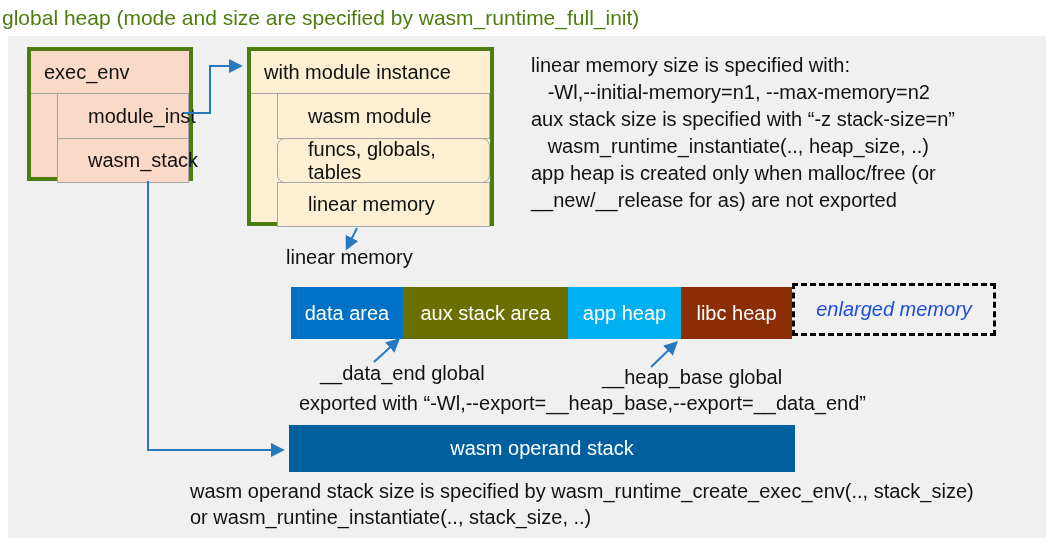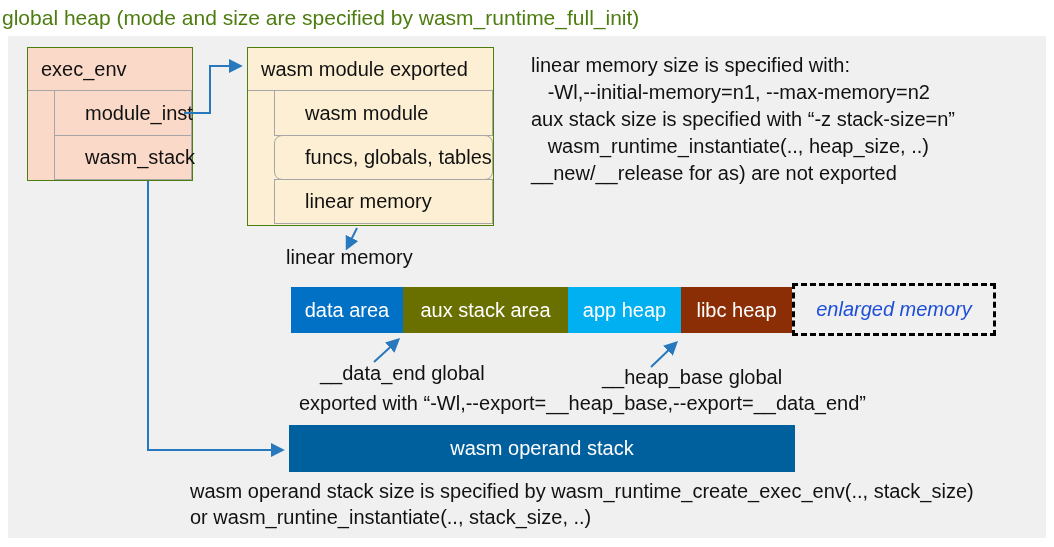--- a/index.html
+++ b/index.html
@@ -9,21 +9,21 @@
     position: relative;
     width: 1054px; height: 547px;
     background:#ffffff; overflow:hidden;
     color:#111;
   }
   .abs { position:absolute; }
   #panel { left:8px; top:36px; width:1038px; height:502px; }
   #title { left:2px; top:6px; font-size:21px; font-weight:400; color:#4d7c0f; }
 
   
-  .struct-box { border:1px solid #4d7c0f; }
+  .struct-box { border:4px solid #4d7c0f; }
   .struct-header {
     height:43px; display:flex; align-items:center;
     padding-left:13px; font-size:20px; border-bottom:1px solid #a6a6a6;
   }
   .struct-rows { margin-left:26px; }
   .struct-row {
     height:45px; display:flex; align-items:center;
     padding-left:30px; font-size:20px;
     border:1px solid #a6a6a6; border-top:none;
   }
@@ -32,21 +32,21 @@
   #instance-box { left:247px; top:47px; width:247px; height:179px; }
 
   
   #memory-notes { left:531px; top:52px; font-size:20px; line-height:27px; }
   .note-line { white-space:pre; }
 
   
   #linear-memory-label { left:286px; top:246px; font-size:20px; }
   #memory-bar { left:291px; top:287px; height:46px; display:flex; }
   .mem-seg {
-    height:46px; display:flex; align-items:center; justify-content:center;
+    height:52px; display:flex; align-items:center; justify-content:center;
     color:#fff; font-size:20px; white-space:nowrap;
   }
   #seg-data  { width:112px; }
   #seg-aux   { width:165px; }
   #seg-app   { width:113px; }
   #seg-libc  { width:111px; }
   #enlarged-box {
     left:792px; top:283px; width:204px; height:53px;
     border:3px dashed #000; display:flex; align-items:center; justify-content:center;
     font-size:20px;
@@ -78,33 +78,34 @@
 
   <div id="exec-env-box" class="abs struct-box" style="background-color: rgb(251, 217, 200);">
     <div class="struct-header">exec_env</div>
     <div class="struct-rows">
       <div class="struct-row" style="background-color: rgb(251, 217, 200);">module_inst</div>
       <div class="struct-row" style="background-color: rgb(251, 217, 200);">wasm_stack</div>
     </div>
   </div>
 
   <div id="instance-box" class="abs struct-box" style="background-color: rgb(252, 239, 211);">
-    <div class="struct-header">wasm module exported</div>
+    <div class="struct-header">with module instance</div>
     <div class="struct-rows">
       <div class="struct-row" style="background-color: rgb(252, 239, 211);">wasm module</div>
       <div class="struct-row" style="background-color: rgb(252, 239, 211); border-radius: 8px;">funcs, globals, tables</div>
       <div class="struct-row" style="background-color: rgb(252, 239, 211);">linear memory</div>
     </div>
   </div>
 
   <div id="memory-notes" class="abs">
     <div class="note-line">linear memory size is specified with:</div>
     <div class="note-line">   -Wl,--initial-memory=n1, --max-memory=n2</div>
     <div class="note-line">aux stack size is specified with “-z stack-size=n”</div>
     <div class="note-line">   wasm_runtime_instantiate(.., heap_size, ..)</div>
+    <div class="note-line">app heap is created only when malloc/free (or</div>
     <div class="note-line">__new/__release for as) are not exported</div>
   </div>
 
   <div id="linear-memory-label" class="abs">linear memory</div>
 
   <div id="memory-bar" class="abs">
     <div id="seg-data" class="mem-seg" style="background-color: rgb(0, 113, 197);">data area</div>
     <div id="seg-aux" class="mem-seg" style="background-color: rgb(106, 112, 0);">aux stack area</div>
     <div id="seg-app" class="mem-seg" style="background-color: rgb(0, 176, 240);">app heap</div>
     <div id="seg-libc" class="mem-seg" style="background-color: rgb(139, 46, 6);">libc heap</div>

